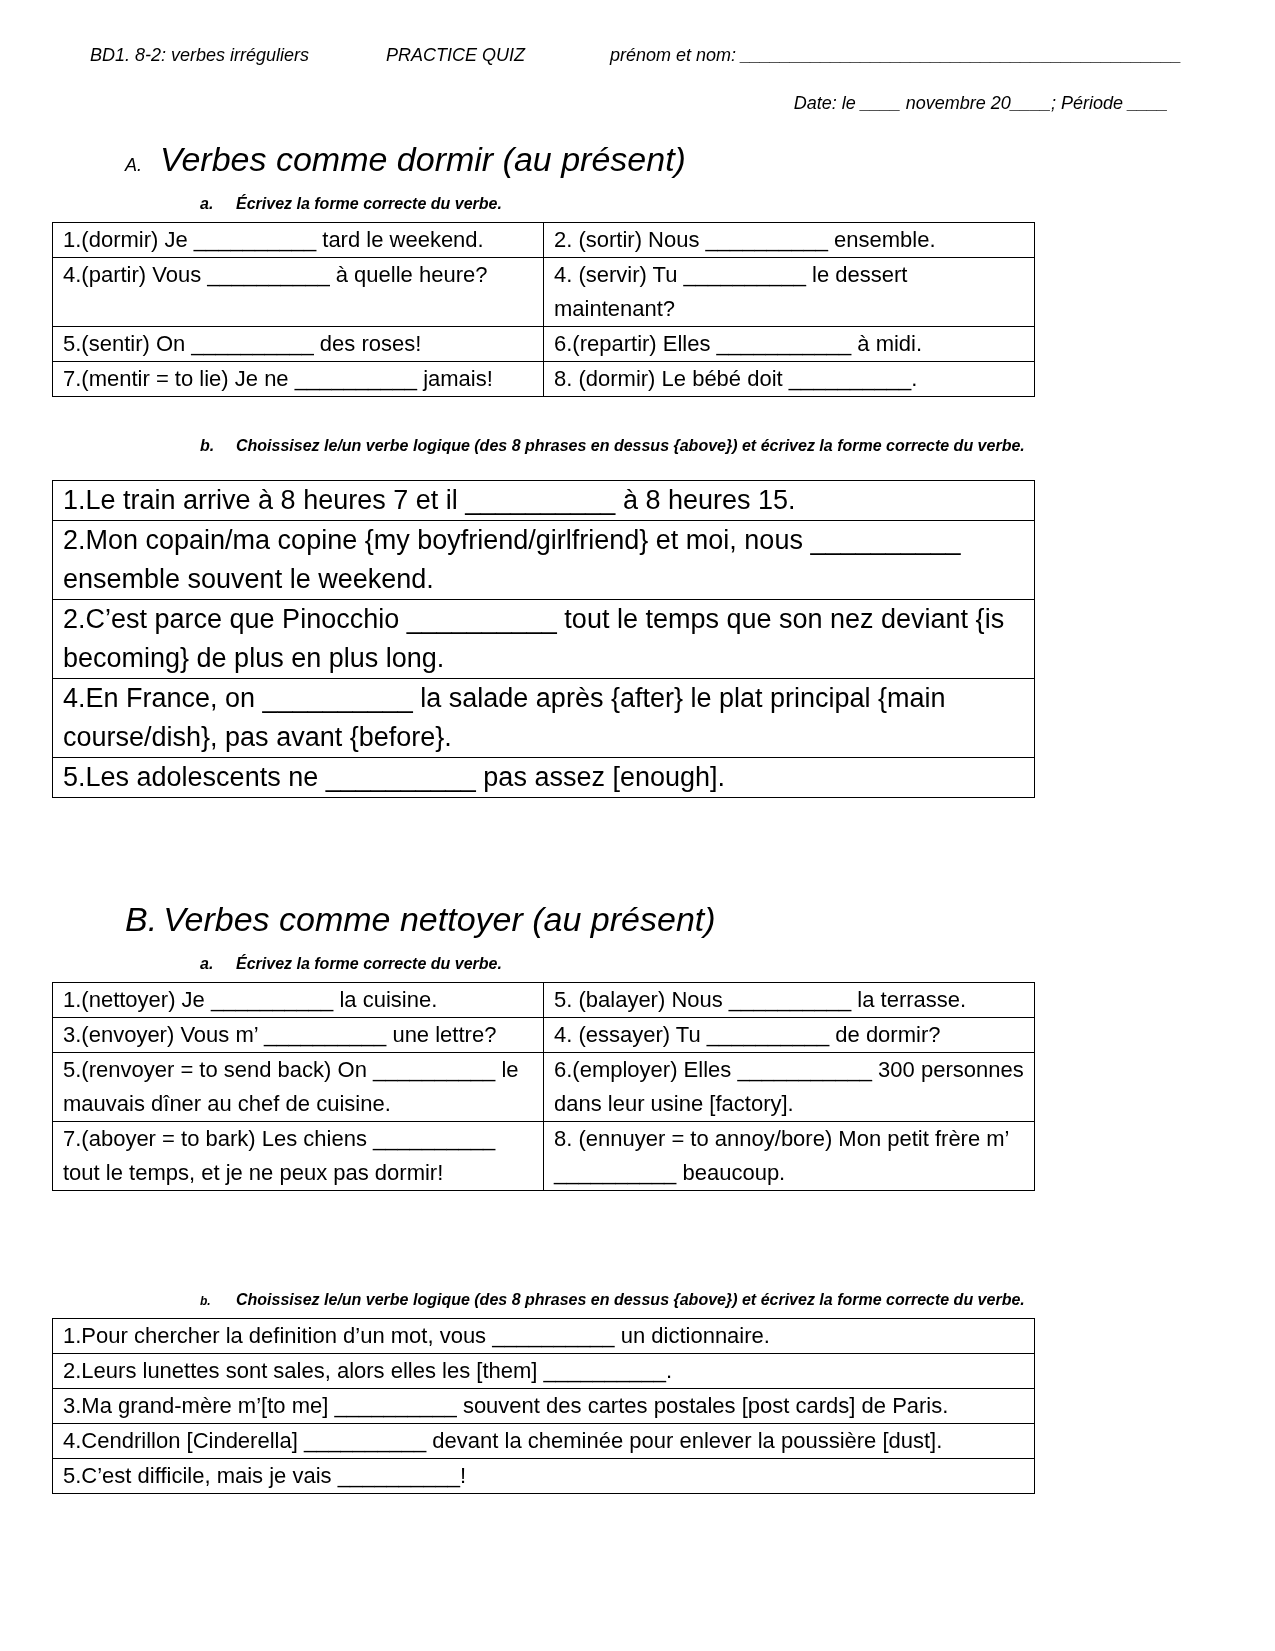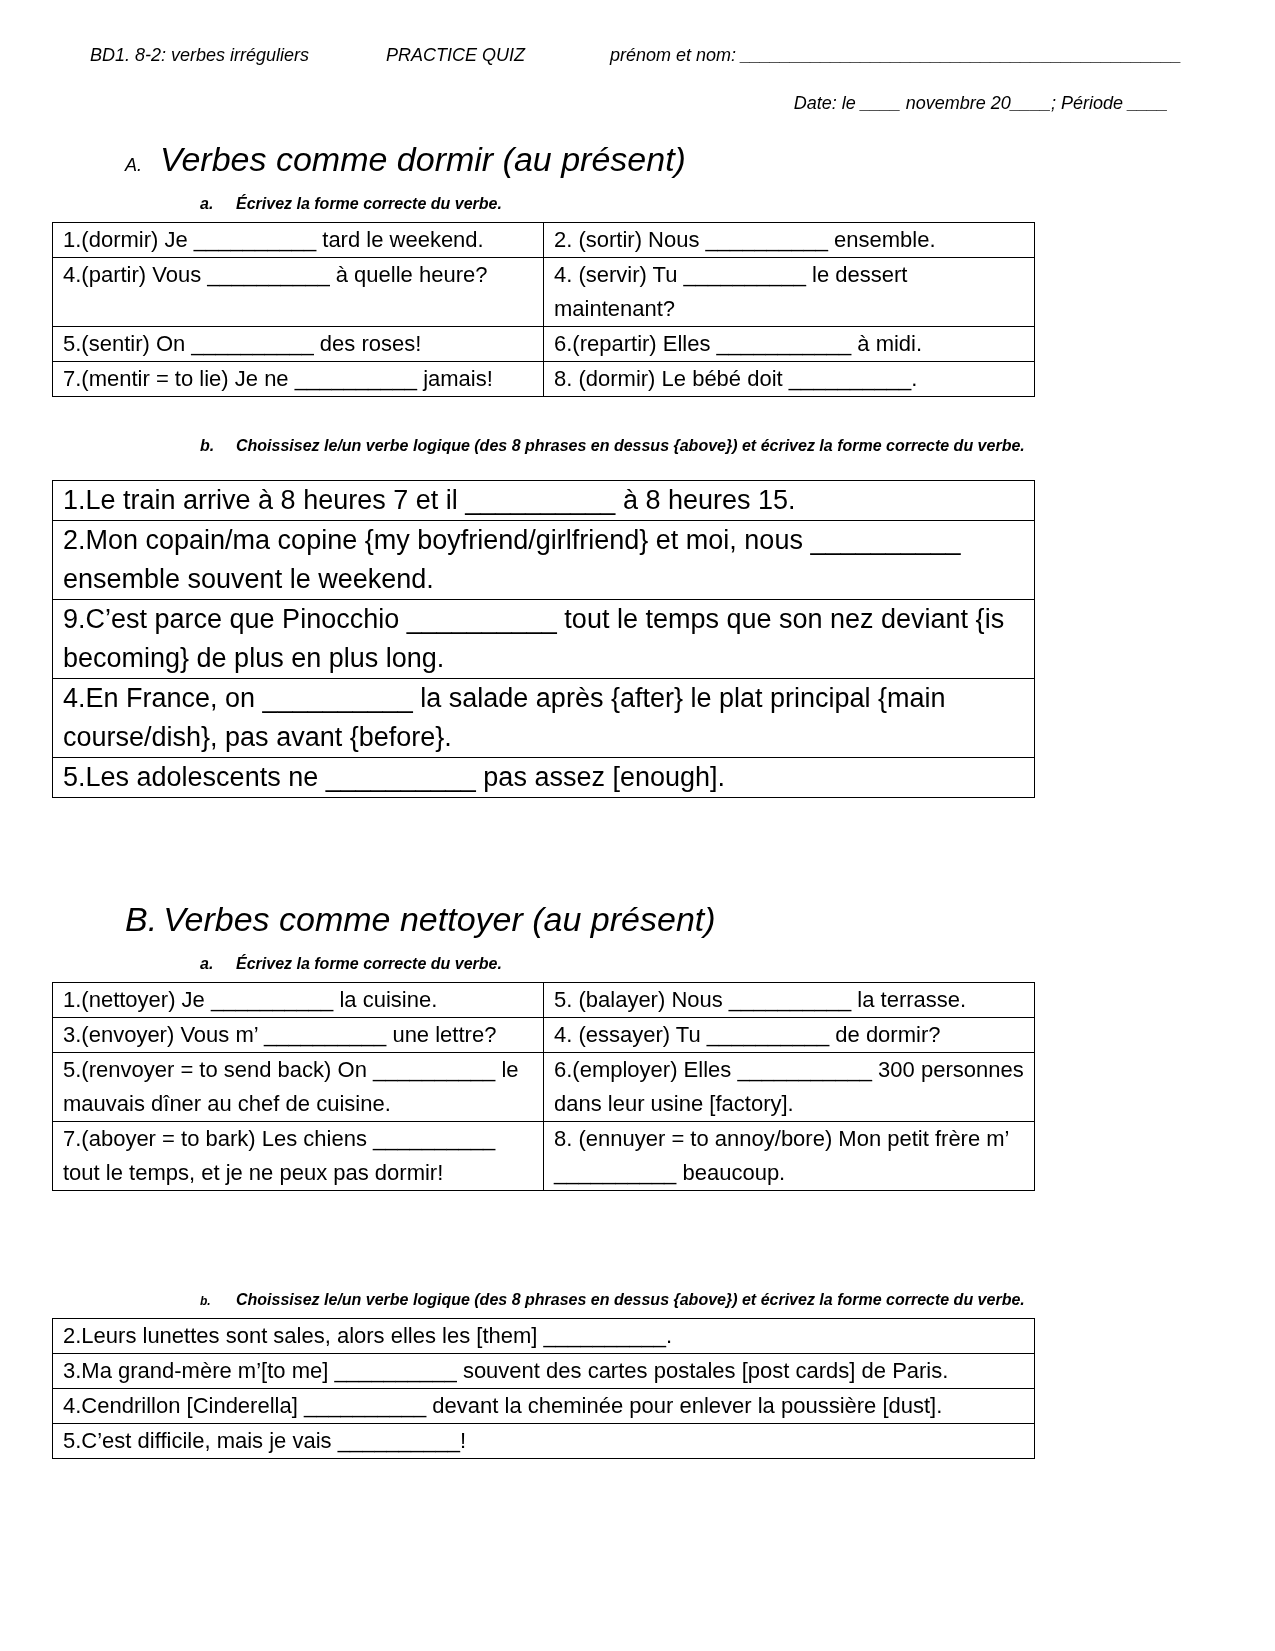--- a/index.html
+++ b/index.html
@@ -66,21 +66,21 @@
 </div>
 <table class="grid big" style="top:480px">
   <tbody>
       <tr>
         <td>1.Le train arrive à 8 heures 7 et il __________ à 8 heures 15.</td>
       </tr>
   <tr>
         <td>2.Mon copain/ma copine {my boyfriend/girlfriend} et moi, nous __________ ensemble souvent le weekend.</td>
       </tr>
   <tr>
-        <td>9.C’est parce que Pinocchio __________ tout le temps que son nez deviant {is becoming} de plus en plus long.</td>
+        <td>2.C’est parce que Pinocchio __________ tout le temps que son nez deviant {is becoming} de plus en plus long.</td>
       </tr>
   <tr>
         <td>4.En France, on __________ la salade après {after} le plat principal {main course/dish}, pas avant {before}.</td>
       </tr>
   <tr>
         <td>5.Les adolescents ne __________ pas assez [enough].</td>
       </tr>
 </tbody>
   </table>
 
@@ -109,20 +109,23 @@
     <td>8. (ennuyer = to annoy/bore) Mon petit frère m’ __________ beaucoup.</td>
   </tr>
 </tbody>
   </table>
 
 <div class="abs instr" style="top:1291px; left:200px">
   <span class="lbl" style="font-size:12px">b.</span><span>Choissisez le/un verbe logique (des 8 phrases en dessus {above}) et écrivez la forme correcte du verbe.</span>
 </div>
 <table class="grid" style="top:1318px">
   <tbody>
+      <tr>
+        <td>1.Pour chercher la definition d’un mot, vous __________ un dictionnaire.</td>
+      </tr>
   <tr>
         <td>2.Leurs lunettes sont sales, alors elles les [them] __________.</td>
       </tr>
   <tr>
         <td>3.Ma grand-mère m’[to me] __________ souvent des cartes postales [post cards] de Paris.</td>
       </tr>
   <tr>
         <td>4.Cendrillon [Cinderella] __________ devant la cheminée pour enlever la poussière [dust].</td>
       </tr>
   <tr>

